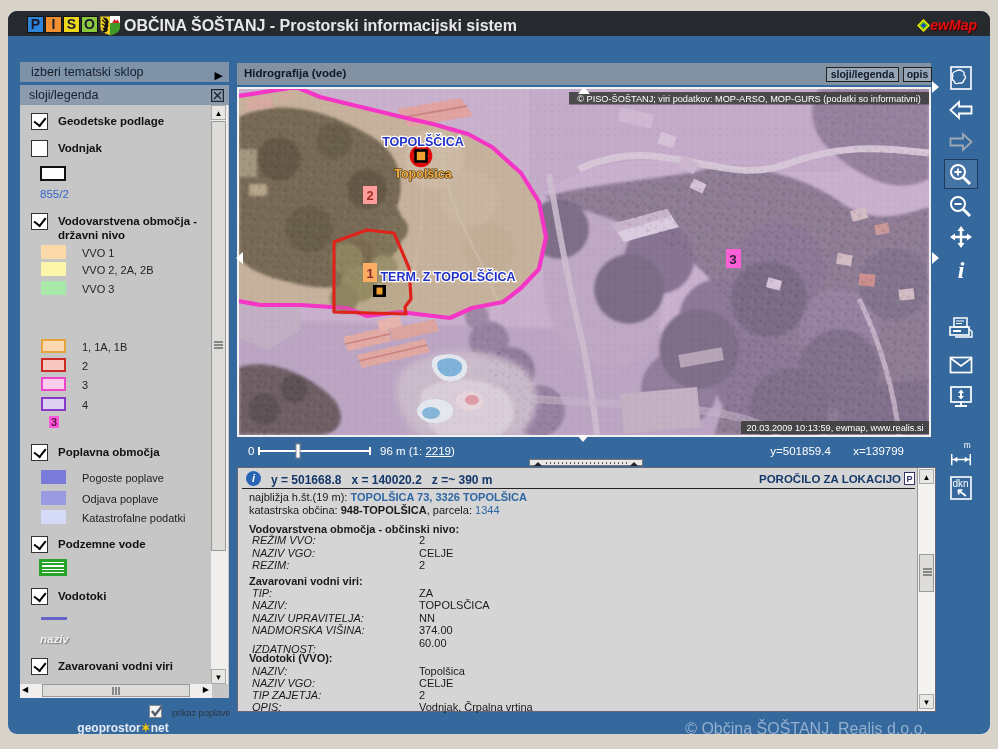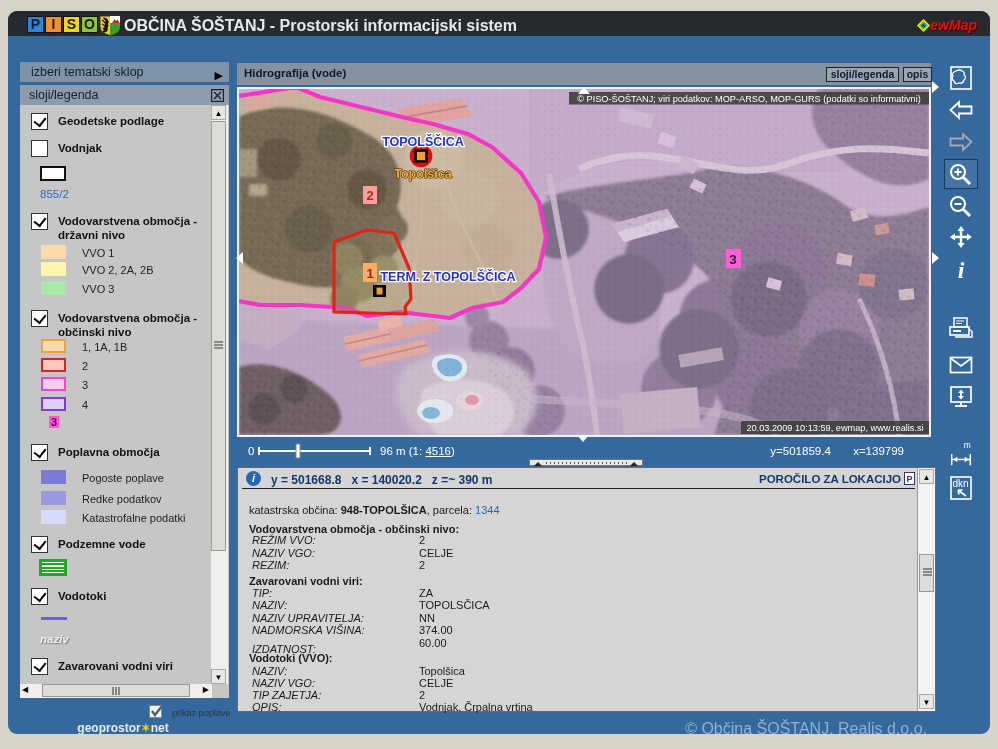--- a/index.html
+++ b/index.html
@@ -87,41 +87,37 @@
     <div class="cbrow" style="top:108px;width:175px">
         <span class="cb c"></span>
         <span class="cbl">Vodovarstvena območja - državni nivo</span>
       </div>
     <div class="sw" style="top:140px;background:#fbd9a9"></div>
       <div class="swl" style="top:142px">VVO 1</div>
     <div class="sw" style="top:157px;background:#fbf6aa"></div>
       <div class="swl" style="top:159px">VVO 2, 2A, 2B</div>
     <div class="sw" style="top:176px;background:#a8e8a8"></div>
       <div class="swl" style="top:178px">VVO 3</div>
-    <div class="cbrow" style="top:205px;width:175px">
-        <span class="cb c"></span>
-        <span class="cbl">Vodovarstvena območja - občinski nivo</span>
-      </div>
     <div class="sw" style="top:234px;background:#fcd9b0;border:2.5px solid #e8a43c"></div>
       <div class="swl" style="top:236px">1, 1A, 1B</div>
     <div class="sw" style="top:253px;background:#f8c8c0;border:2.5px solid #cc2824"></div>
       <div class="swl" style="top:255px">2</div>
     <div class="sw" style="top:272px;background:#f9cdeb;border:2.5px solid #ee44cc"></div>
       <div class="swl" style="top:274px">3</div>
     <div class="sw" style="top:292px;background:#ded2f2;border:2.5px solid #8839cc"></div>
       <div class="swl" style="top:294px">4</div>
     <div class="abs" style="left:29px;top:311px;background:#ff55dd;color:#5a1040;font-weight:bold;font-size:11px;padding:0 2px">3</div>
     <div class="cbrow" style="top:339px;width:175px">
         <span class="cb c"></span>
         <span class="cbl">Poplavna območja</span>
       </div>
     <div class="sw" style="top:365px;background:#7a7ad8"></div>
       <div class="swl" style="top:367px">Pogoste poplave</div>
     <div class="sw" style="top:386px;background:#9a9ae2"></div>
-      <div class="swl" style="top:388px">Redke podatkov</div>
+      <div class="swl" style="top:388px">Odjava poplave</div>
     <div class="sw" style="top:405px;background:#d4daf8"></div>
       <div class="swl" style="top:407px">Katastrofalne podatki</div>
     <div class="cbrow" style="top:431px;width:175px">
         <span class="cb c"></span>
         <span class="cbl">Podzemne vode</span>
       </div>
     <div class="abs" style="left:19px;top:454px;width:28px;height:17px;border:3px solid #28a428;background:repeating-linear-gradient(to bottom,#fff 0 1.5px,#28a428 1.5px 3.5px)"></div>
     <div class="cbrow" style="top:483px;width:175px">
         <span class="cb c"></span>
         <span class="cbl">Vodotoki</span>
@@ -324,34 +320,35 @@
     <text x="596" y="342" text-anchor="middle" font-size="9.2" fill="#fff" font-family="Liberation Sans">20.03.2009 10:13:59, ewmap, www.realis.si</text>
   </svg>
   </div>
 
   <div id="scalerow">
     <span class="abs" style="left:11px;top:3px">0</span>
     <svg class="abs" style="left:20px;top:0" width="120" height="18">
       <path d="M2 5 L2 13 M2 9 L113 9 M113 5 L113 13" stroke="#fff" stroke-width="2" fill="none"></path>
       <rect x="39" y="2" width="4" height="14" fill="#fff" stroke="#888"></rect>
     </svg>
-    <span class="abs" style="left:143px;top:3px">96 m (1: <span style="text-decoration:underline">4516</span>)</span>
+    <span class="abs" style="left:143px;top:3px">96 m (1: <span style="text-decoration:underline">2219</span>)</span>
     <span class="abs" style="right:27px;top:3px">y=501859.4&nbsp;&nbsp;&nbsp;&nbsp;&nbsp;&nbsp;&nbsp;x=139799</span>
   </div>
   <div id="vsplit">
     <div class="abs" style="left:4px;top:-1px;width:0;height:0;border:4px solid transparent;border-bottom:5px solid #222;transform:translateY(-1px) scaleY(0.8)"></div>
     <div class="abs" style="left:16px;top:2px;width:82px;height:2px;background-image:repeating-linear-gradient(to right,#555 0 1.5px,transparent 1.5px 4px)"></div>
     <div class="abs" style="right:4px;top:-1px;width:0;height:0;border:4px solid transparent;border-bottom:5px solid #222;transform:translateY(-1px) scaleY(0.8)"></div>
   </div>
   <div id="info">
     <div class="abs" style="left:8px;top:3px;width:15px;height:15px;border-radius:50%;background:#2864b4;color:#fff;font-weight:bold;font-size:11px;text-align:center;line-height:15px;font-style:italic">i</div>
     <div class="abs" style="left:33px;top:5px;font-weight:bold;font-size:12px;color:#15386b">y = 501668.8&nbsp;&nbsp; x = 140020.2&nbsp;&nbsp; z =~ 390 m</div>
     <div class="abs" style="left:521px;top:5px;font-weight:bold;font-size:11.5px;color:#15386b">POROČILO ZA LOKACIJO</div>
     <div class="abs" style="left:666px;top:4px;width:11px;height:13px;background:#fff;border:1px solid #336;color:#336;font-size:9px;font-weight:bold;text-align:center;line-height:13px">P</div>
     <div class="abs" style="left:4px;top:20px;width:673px;height:1px;background:#222"></div>
+    <div class="abs" style="left:11px;top:23px">najbližja h.št.(19 m): <b style="color:#2e66a4">TOPOLŠICA 73, 3326 TOPOLŠICA</b></div>
     <div class="abs" style="left:11px;top:36px">katastrska občina: <b>948-TOPOLŠICA</b>, parcela: <span style="color:#2e66a4">1344</span></div>
     <div class="abs" style="left:11px;top:55px;font-weight:bold">Vodovarstvena območja - občinski nivo:</div>
     <div class="abs" style="left:14px;top:66px;font-style:italic">REŽIM VVO:</div>
       <div class="abs" style="left:181px;top:66px">2</div>
     <div class="abs" style="left:14px;top:79px;font-style:italic">NAZIV VGO:</div>
       <div class="abs" style="left:181px;top:79px">CELJE</div>
     <div class="abs" style="left:14px;top:91px;font-style:italic">REZIM:</div>
       <div class="abs" style="left:181px;top:91px">2</div>
     <div class="abs" style="left:11px;top:107px;font-weight:bold">Zavarovani vodni viri:</div>
     <div class="abs" style="left:14px;top:119px;font-style:italic">TIP:</div>

